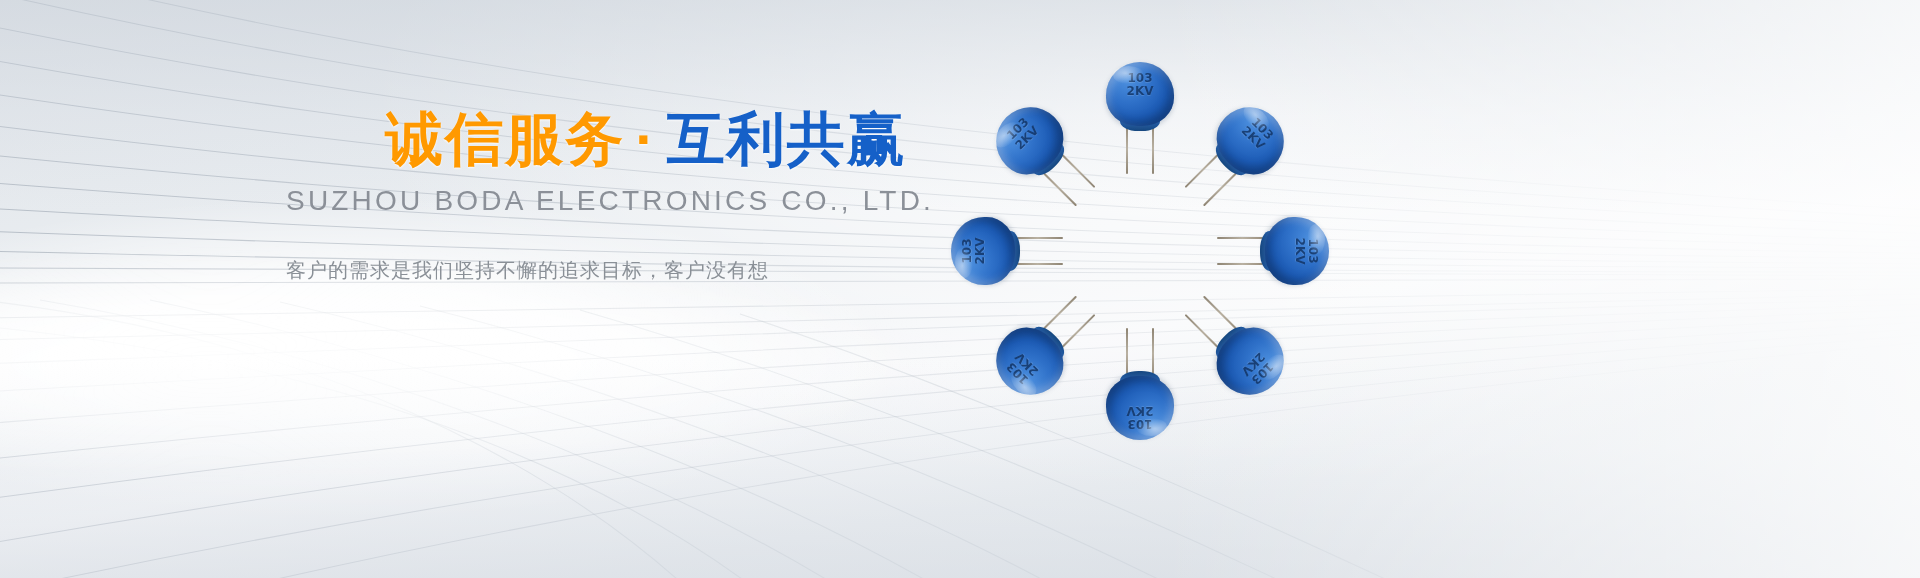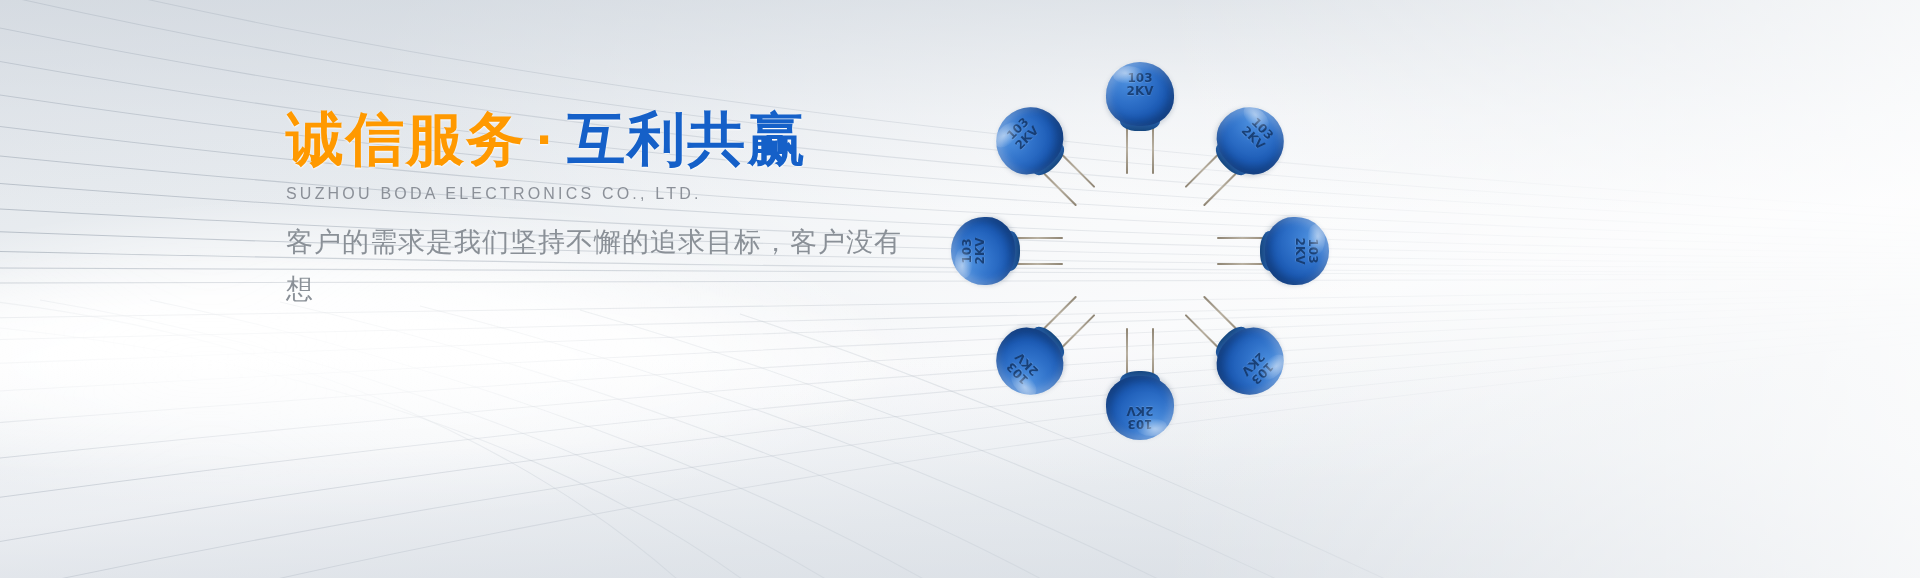--- a/index.html
+++ b/index.html
@@ -57,37 +57,38 @@
     top:108px;
     width:720px;
   }
   .headline{
     font-size:58px;
     font-weight:bold;
     line-height:1.08;
     letter-spacing:2px;
     white-space:nowrap;
     text-shadow:0 1px 2px rgba(255,255,255,0.9);
+    text-align:center;
   }
   .headline .seg-a{ color:#FF9900; }
   .headline .seg-dot{ color:#FF9900; padding:0 10px; }
   .headline .seg-b{ color:#1560C8; }
 
   .subhead{
     margin-top:14px;
-    font-size:16px;
+    font-size:28px;
     letter-spacing:3.2px;
     color:#8b9098;
     font-weight:400;
     white-space:nowrap;
   }
 
   .body-copy{
-    margin-top:16px;
-    font-size:27px;
+    margin-top:36px;
+    font-size:20px;
     line-height:1.75;
     color:#8a9097;
     letter-spacing:1px;
     max-width:640px;
   }
   .body-copy .ln{ display:block; }
 
   
   .product{
     position:absolute;

